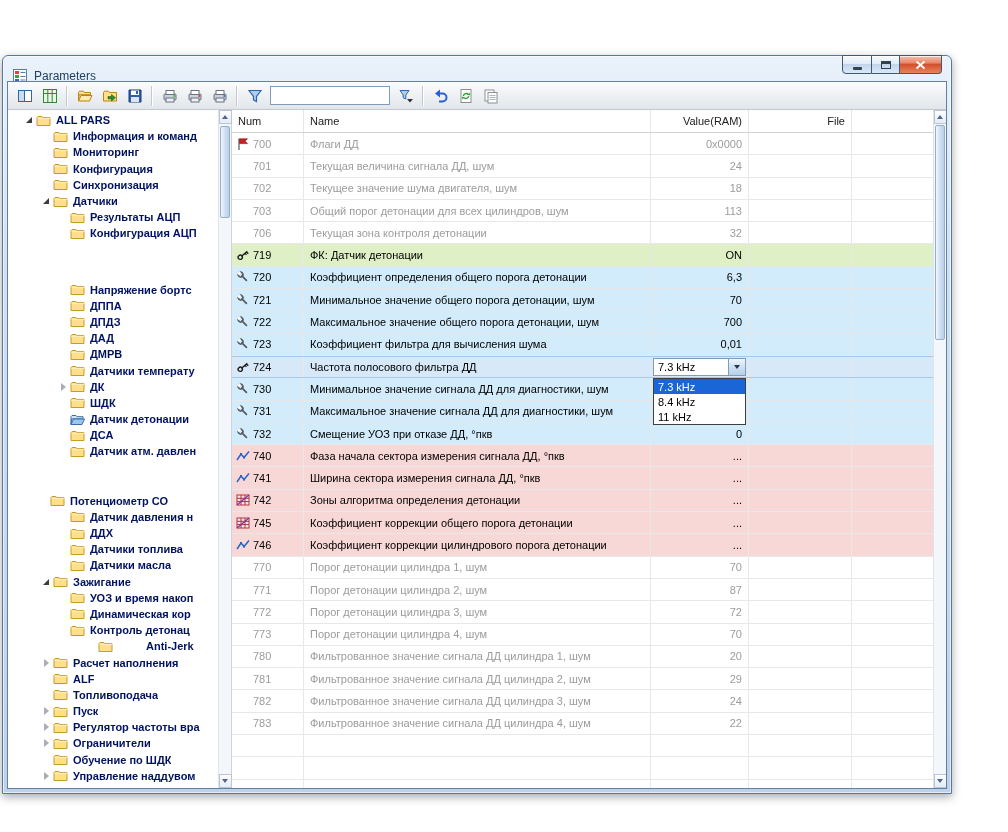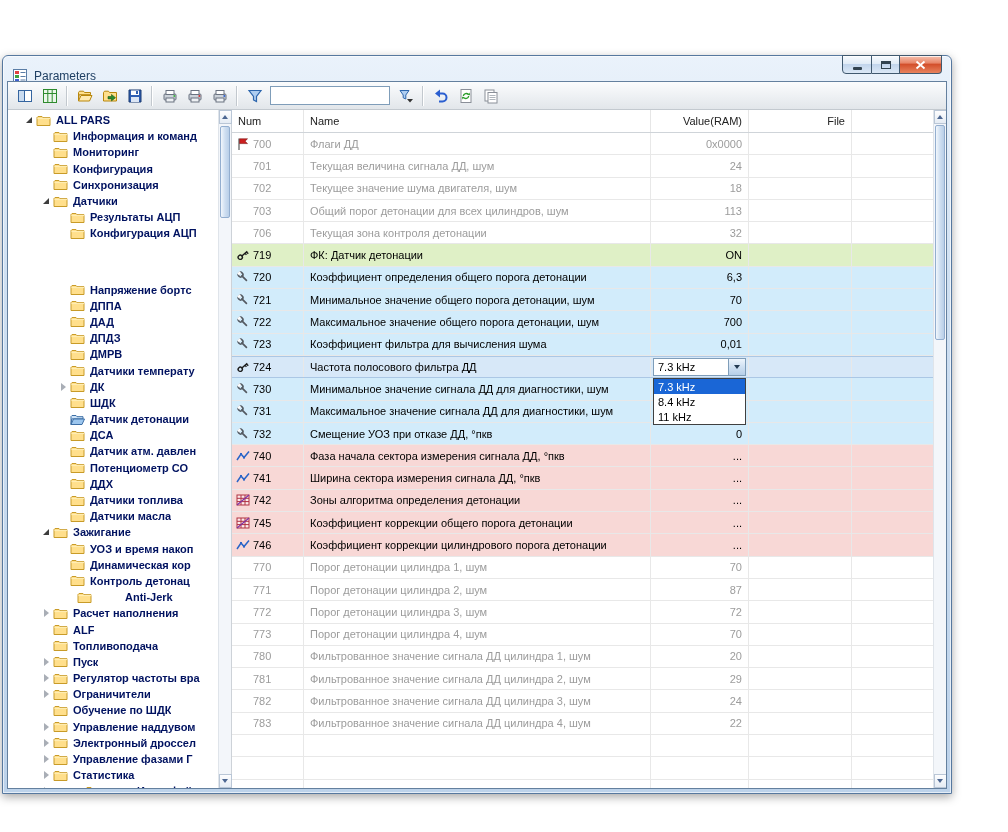--- a/index.html
+++ b/index.html
@@ -371,31 +371,31 @@
               <div class="tr-label">ДППА</div>
             </div>
             <div class="tree-row" style="padding-left: 48px;">
               <div class="tr-arrow"></div>
               <div class="tr-folder">
                 <svg viewBox="0 0 15 13">
                   <path d="M1 11.5 V3.5 L2 2.5 h4 l1 1.2 h7 v7.8 z" fill="#ffdf8c" stroke="#c89b28"></path>
                   <path d="M1.4 4.6 h13" stroke="#ffefb8"></path>
                 </svg>
               </div>
+              <div class="tr-label">ДПДЗ</div>
+            </div>
+            <div class="tree-row" style="padding-left: 48px;">
+              <div class="tr-arrow"></div>
+              <div class="tr-folder">
+                <svg viewBox="0 0 15 13">
+                  <path d="M1 11.5 V3.5 L2 2.5 h4 l1 1.2 h7 v7.8 z" fill="#ffdf8c" stroke="#c89b28"></path>
+                  <path d="M1.4 4.6 h13" stroke="#ffefb8"></path>
+                </svg>
+              </div>
               <div class="tr-label">ДАД</div>
-            </div>
-            <div class="tree-row" style="padding-left: 48px;">
-              <div class="tr-arrow"></div>
-              <div class="tr-folder">
-                <svg viewBox="0 0 15 13">
-                  <path d="M1 11.5 V3.5 L2 2.5 h4 l1 1.2 h7 v7.8 z" fill="#ffdf8c" stroke="#c89b28"></path>
-                  <path d="M1.4 4.6 h13" stroke="#ffefb8"></path>
-                </svg>
-              </div>
-              <div class="tr-label">ДПДЗ</div>
             </div>
             <div class="tree-row" style="padding-left: 48px;">
               <div class="tr-arrow"></div>
               <div class="tr-folder">
                 <svg viewBox="0 0 15 13">
                   <path d="M1 11.5 V3.5 L2 2.5 h4 l1 1.2 h7 v7.8 z" fill="#ffdf8c" stroke="#c89b28"></path>
                   <path d="M1.4 4.6 h13" stroke="#ffefb8"></path>
                 </svg>
               </div>
               <div class="tr-label">ДМРВ</div>
@@ -455,38 +455,48 @@
             <div class="tree-row" style="padding-left: 48px;">
               <div class="tr-arrow"></div>
               <div class="tr-folder">
                 <svg viewBox="0 0 15 13">
                   <path d="M1 11.5 V3.5 L2 2.5 h4 l1 1.2 h7 v7.8 z" fill="#ffdf8c" stroke="#c89b28"></path>
                   <path d="M1.4 4.6 h13" stroke="#ffefb8"></path>
                 </svg>
               </div>
               <div class="tr-label">Датчик атм. давлен</div>
             </div>
-            <div class="tree-row" style="padding-left: 48px;">
+            <div class="tree-row" style="padding-left: 28px; margin-top: 33px;">
               <div class="tr-arrow"></div>
               <div class="tr-folder">
                 <svg viewBox="0 0 15 13">
                   <path d="M1 11.5 V3.5 L2 2.5 h4 l1 1.2 h7 v7.8 z" fill="#ffdf8c" stroke="#c89b28"></path>
                   <path d="M1.4 4.6 h13" stroke="#ffefb8"></path>
                 </svg>
               </div>
               <div class="tr-label">Потенциометр СО</div>
             </div>
             <div class="tree-row" style="padding-left: 48px;">
               <div class="tr-arrow"></div>
               <div class="tr-folder">
                 <svg viewBox="0 0 15 13">
                   <path d="M1 11.5 V3.5 L2 2.5 h4 l1 1.2 h7 v7.8 z" fill="#ffdf8c" stroke="#c89b28"></path>
                   <path d="M1.4 4.6 h13" stroke="#ffefb8"></path>
                 </svg>
               </div>
+              <div class="tr-label">Датчик давления н</div>
+            </div>
+            <div class="tree-row" style="padding-left: 48px;">
+              <div class="tr-arrow"></div>
+              <div class="tr-folder">
+                <svg viewBox="0 0 15 13">
+                  <path d="M1 11.5 V3.5 L2 2.5 h4 l1 1.2 h7 v7.8 z" fill="#ffdf8c" stroke="#c89b28"></path>
+                  <path d="M1.4 4.6 h13" stroke="#ffefb8"></path>
+                </svg>
+              </div>
               <div class="tr-label">ДДХ</div>
             </div>
             <div class="tree-row" style="padding-left: 48px;">
               <div class="tr-arrow"></div>
               <div class="tr-folder">
                 <svg viewBox="0 0 15 13">
                   <path d="M1 11.5 V3.5 L2 2.5 h4 l1 1.2 h7 v7.8 z" fill="#ffdf8c" stroke="#c89b28"></path>
                   <path d="M1.4 4.6 h13" stroke="#ffefb8"></path>
                 </svg>
               </div>
@@ -537,21 +547,21 @@
             <div class="tree-row" style="padding-left: 48px;">
               <div class="tr-arrow"></div>
               <div class="tr-folder">
                 <svg viewBox="0 0 15 13">
                   <path d="M1 11.5 V3.5 L2 2.5 h4 l1 1.2 h7 v7.8 z" fill="#ffdf8c" stroke="#c89b28"></path>
                   <path d="M1.4 4.6 h13" stroke="#ffefb8"></path>
                 </svg>
               </div>
               <div class="tr-label">Контроль детонац</div>
             </div>
-            <div class="tree-row" style="padding-left: 27px; gap: 28px;">
+            <div class="tree-row" style="padding-left: 48px; gap: 28px;">
               <div class="tr-arrow"></div>
               <div class="tr-folder">
                 <svg viewBox="0 0 15 13">
                   <path d="M1 11.5 V3.5 L2 2.5 h4 l1 1.2 h7 v7.8 z" fill="#ffdf8c" stroke="#c89b28"></path>
                   <path d="M1.4 4.6 h13" stroke="#ffefb8"></path>
                 </svg>
               </div>
               <div class="tr-label">Anti-Jerk</div>
             </div>
             <div class="tree-row" style="padding-left: 31px;">

